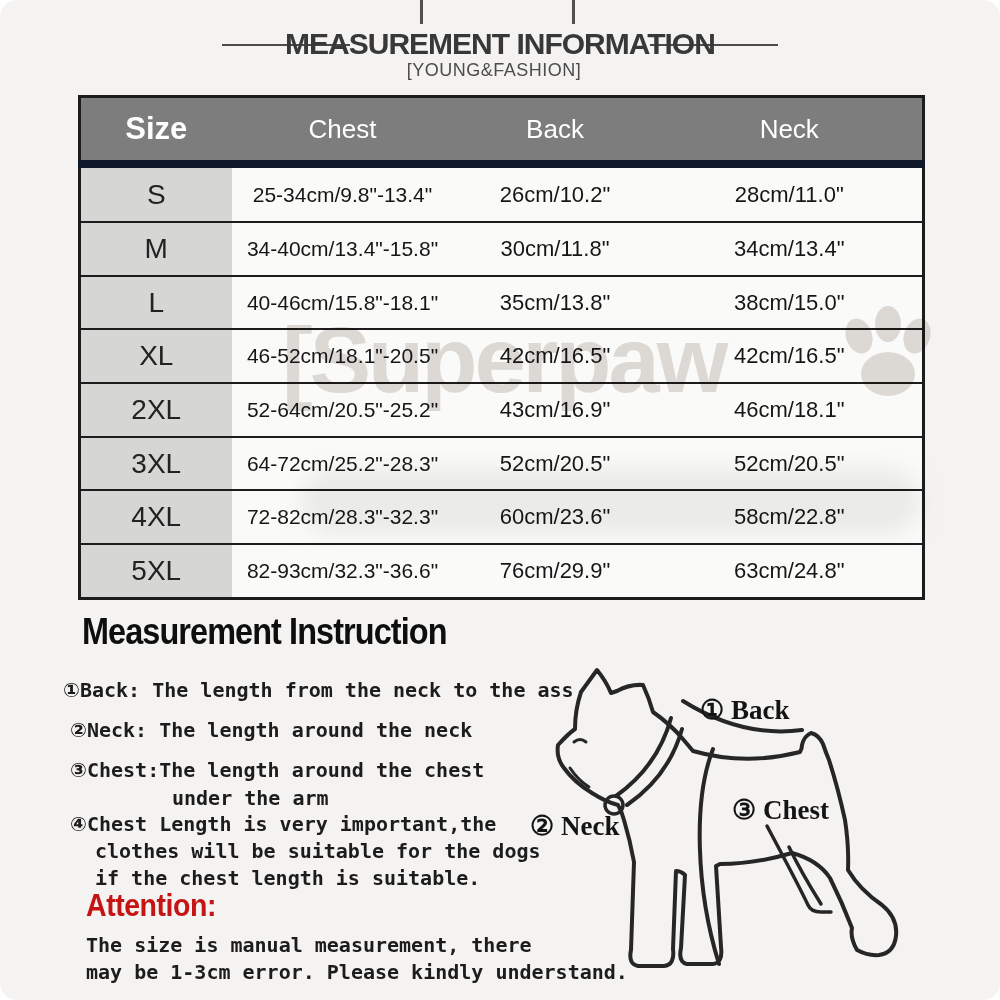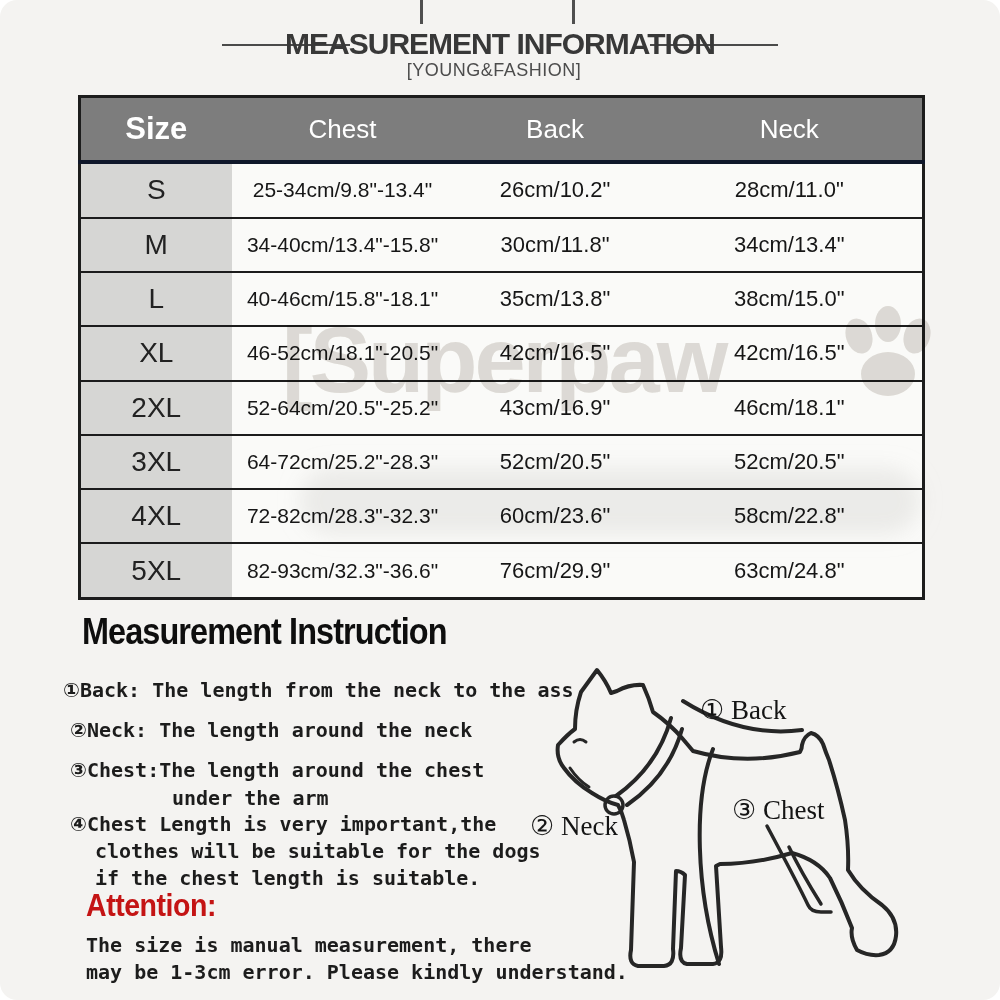--- a/index.html
+++ b/index.html
@@ -25,21 +25,21 @@
     font-size:18px;color:#4c4c4c;letter-spacing:.5px;
   }
   
   table.size-table{
     position:absolute;left:78px;top:95px;width:844px;height:505px;
     border-collapse:collapse;table-layout:fixed;
     border:3px solid #1c1c1c;background:#fafaf8;
   }
   .size-table th{
     background:#7d7d7d;color:#ffffff;font-weight:400;font-size:26px;
-    height:60px;border-bottom:4px solid #0f172a;
+    height:60px;border-bottom:8px solid #0f172a;
   }
   .size-table th.col-size{font-weight:700;font-size:31px;}
   .size-table th.col-neck,.size-table td.cell-neck{}
   .size-table td{
     border-top:2px solid #1c1c1c;text-align:center;
     font-size:22px;color:#161616;
   }
   .size-table td.cell-size{background:#d6d6d4;font-size:28px;color:#222;}
   .size-table td.cell-chest{font-size:21px;}
   
@@ -68,21 +68,21 @@
     position:absolute;left:86px;top:888px;
     font-size:31px;font-weight:800;color:#c41414;letter-spacing:-.5px;
     transform:scaleX(.92);transform-origin:left center;white-space:nowrap;
   }
   .al-0{left:86px;top:933px;} .al-1{left:86px;top:960px;}
   
   .diagram{position:absolute;left:530px;top:650px;width:470px;height:350px;}
   .diagram svg{position:absolute;left:0;top:0;}
   .diag-label{
     position:absolute;white-space:nowrap;
-    font-family:"Liberation Serif",serif;font-weight:normal;
+    font-family:"Liberation Serif",serif;font-weight:bold;
     font-size:27px;color:#141414;
   }
   .lbl-back{left:170px;top:44px;}
   .lbl-neck{left:0px;top:160px;}
   .lbl-chest{left:202px;top:144px;}
 </style>
 </head>
 <body>
 
 <div class="page">

